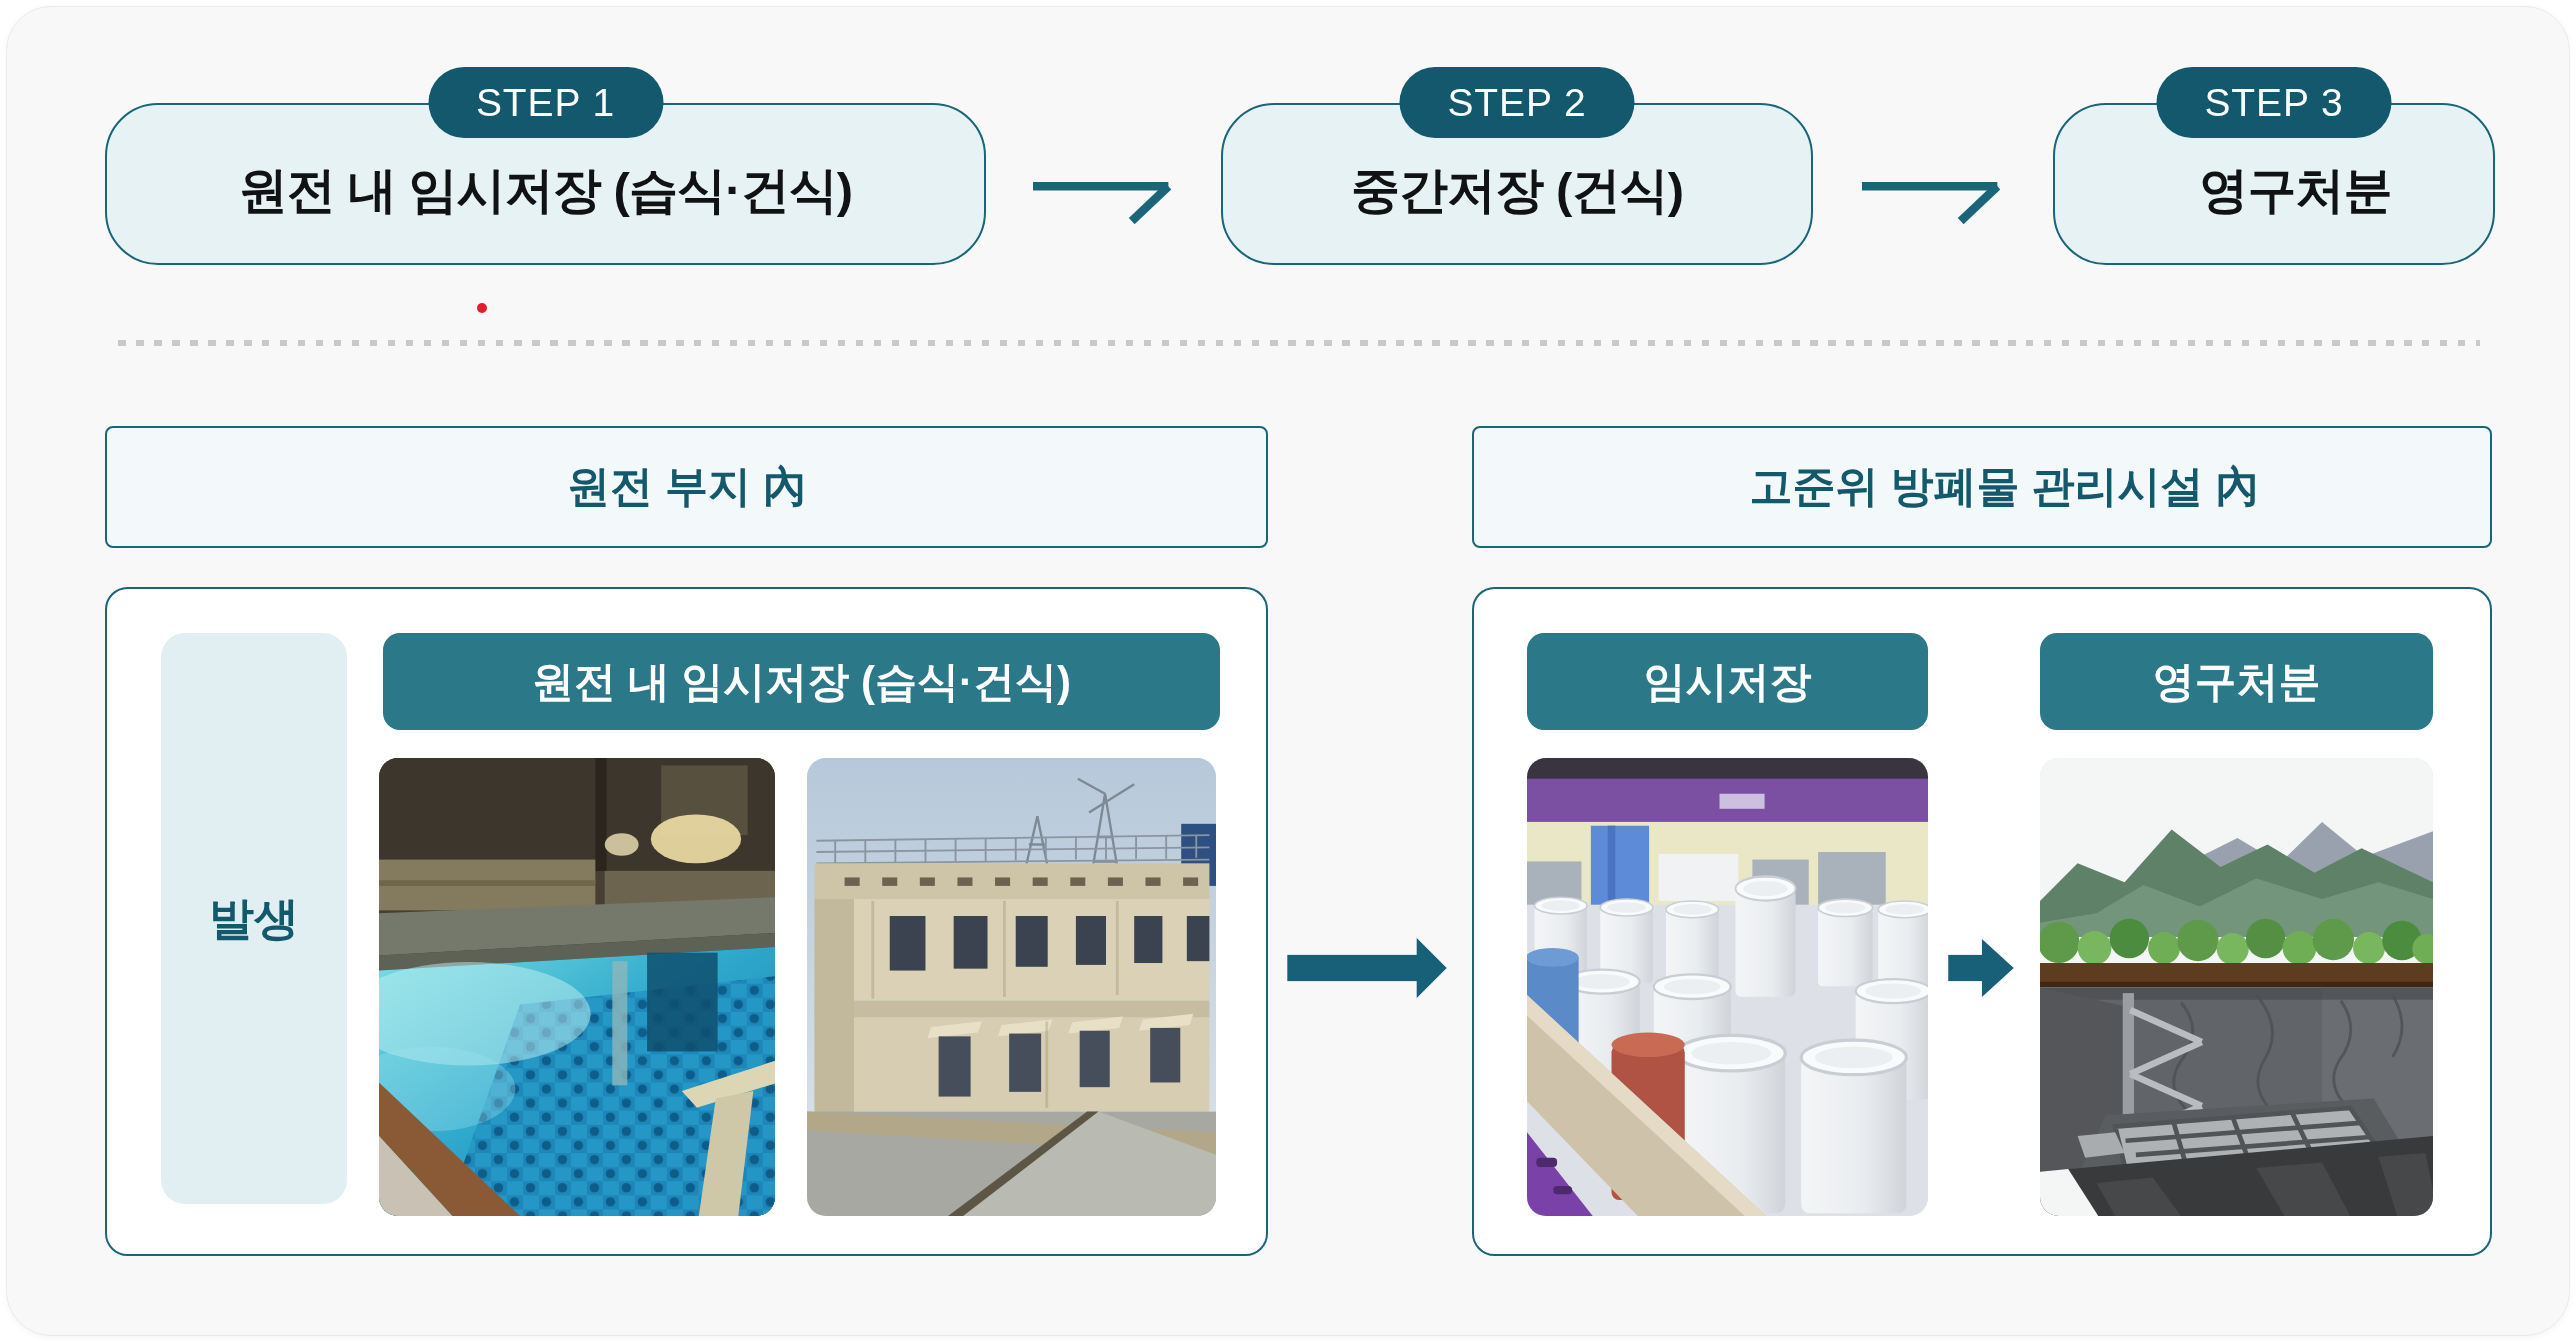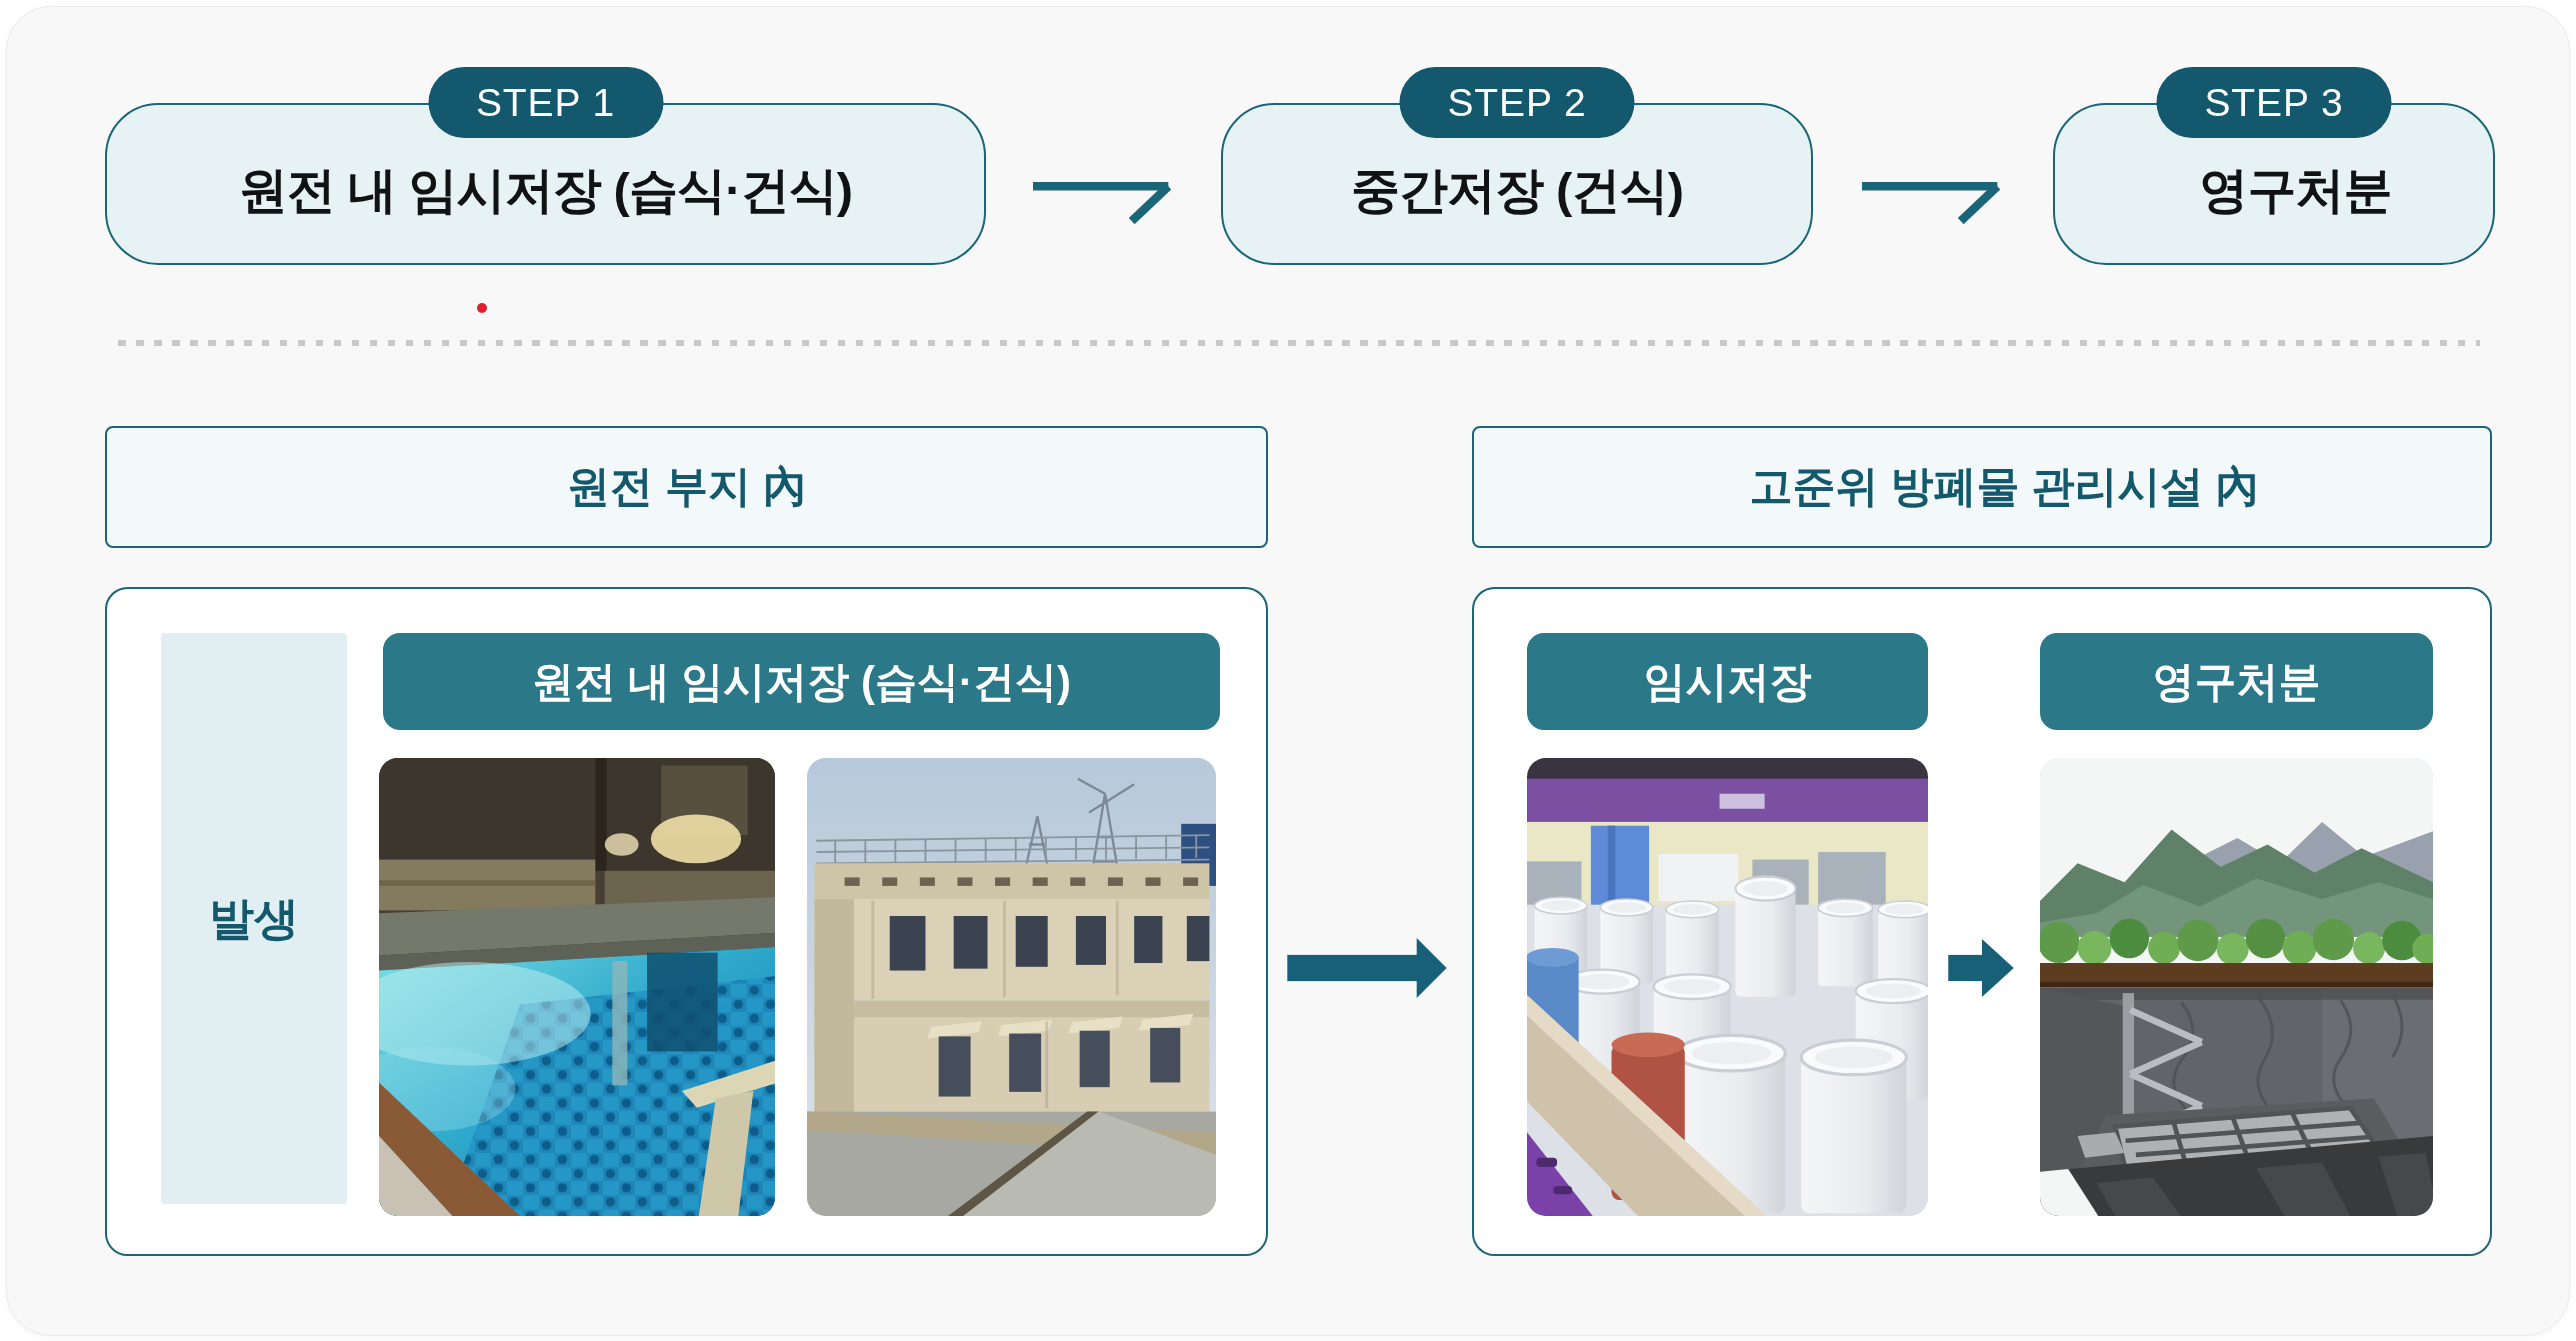--- a/index.html
+++ b/index.html
@@ -41,21 +41,21 @@
     display:flex;align-items:center;justify-content:center;
   }
   .zone-header span{font-size:43px;font-weight:700;color:#14586b;white-space:nowrap;}
   
   .panel{
     position:absolute;top:587px;height:669px;box-sizing:border-box;
     background:#ffffff;border:2.8px solid #1a6577;border-radius:22.5px;
   }
   .gen-pill{
     position:absolute;left:54px;top:44px;width:186px;height:571px;
-    background:#e2eff2;border-radius:4px;
+    background:#e2eff2;border-radius:24px;
     display:flex;align-items:center;justify-content:center;
   }
   .gen-pill span{font-size:45px;font-weight:700;color:#14586b;}
   .teal-bar{
     position:absolute;top:44px;height:97px;background:#2a7888;border-radius:17px;
     display:flex;align-items:center;justify-content:center;
   }
   .teal-bar span{font-size:42px;font-weight:700;color:#ffffff;white-space:nowrap;}
   .photo{
     position:absolute;top:169px;height:458px;border-radius:19px;overflow:hidden;background:#ddd;

